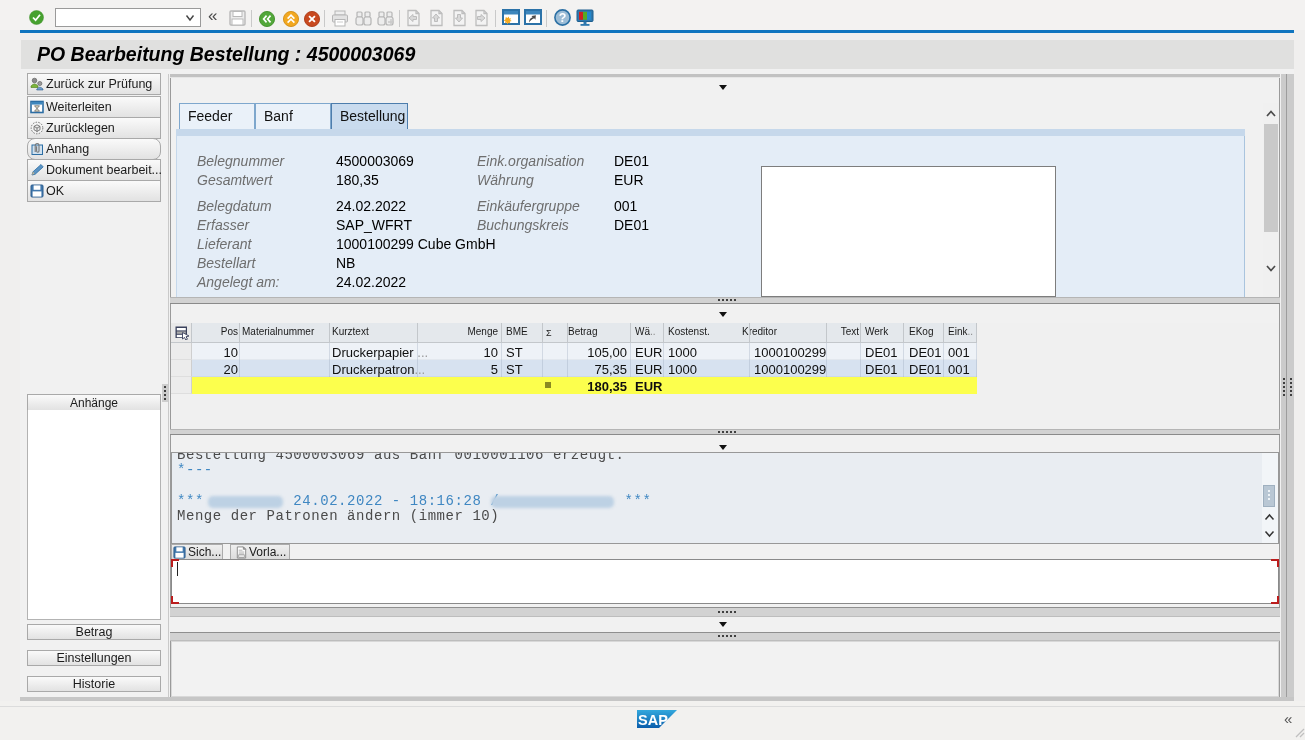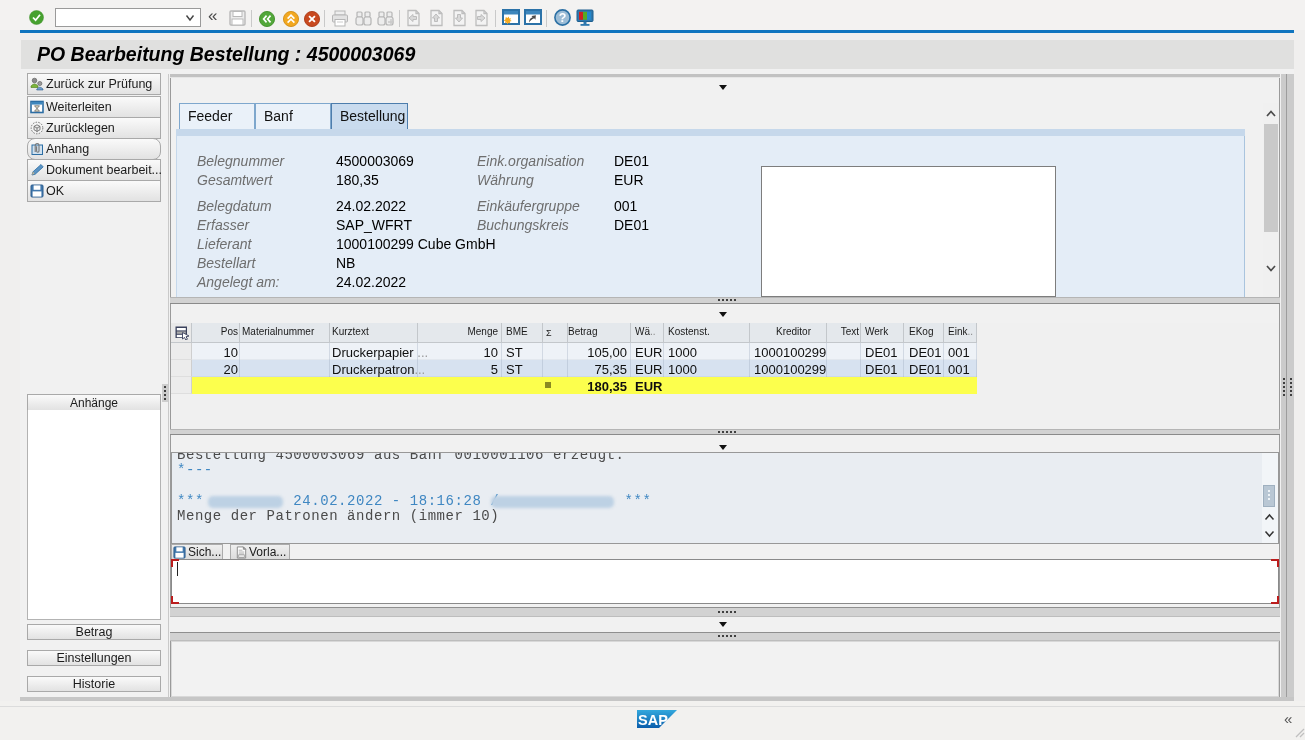--- a/index.html
+++ b/index.html
@@ -273,21 +273,21 @@
 
   <div class="abs hdr" style="left:21px;top:3px;width:46px;text-align:right;">Pos</div>
   <div class="abs hdr" style="left:71px;top:3px;">Materialnummer</div>
   <div class="abs hdr" style="left:161px;top:3px;">Kurztext</div>
   <div class="abs hdr" style="left:247px;top:3px;width:80px;text-align:right;">Menge</div>
   <div class="abs hdr" style="left:335px;top:3px;">BME</div>
   <div class="abs hdr" style="left:375px;top:5px;font-size:9px;">Σ</div>
   <div class="abs hdr" style="left:397px;top:3px;width:59px;">Betrag</div>
   <div class="abs hdr" style="left:464px;top:3px;">Wä<span style="color:#888">..</span></div>
   <div class="abs hdr" style="left:497px;top:3px;">Kostenst.</div>
-  <div class="abs hdr" style="left:605px;top:3px;">Kreditor</div>
+  <div class="abs hdr" style="left:571px;top:3px;">Kreditor</div>
   <div class="abs hdr" style="left:656px;top:3px;width:32px;text-align:right;">Text</div>
   <div class="abs hdr" style="left:694px;top:3px;">Werk</div>
   <div class="abs hdr" style="left:738px;top:3px;">EKog</div>
   <div class="abs hdr" style="left:777px;top:3px;">Eink<span style="color:#888">..</span></div>
 
   <div class="hv" style="left:68px"></div>
     <div class="hv" style="left:158px"></div>
   <div class="hv" style="left:246px"></div>
     <div class="hv" style="left:330px"></div>
   <div class="hv" style="left:371px"></div>

